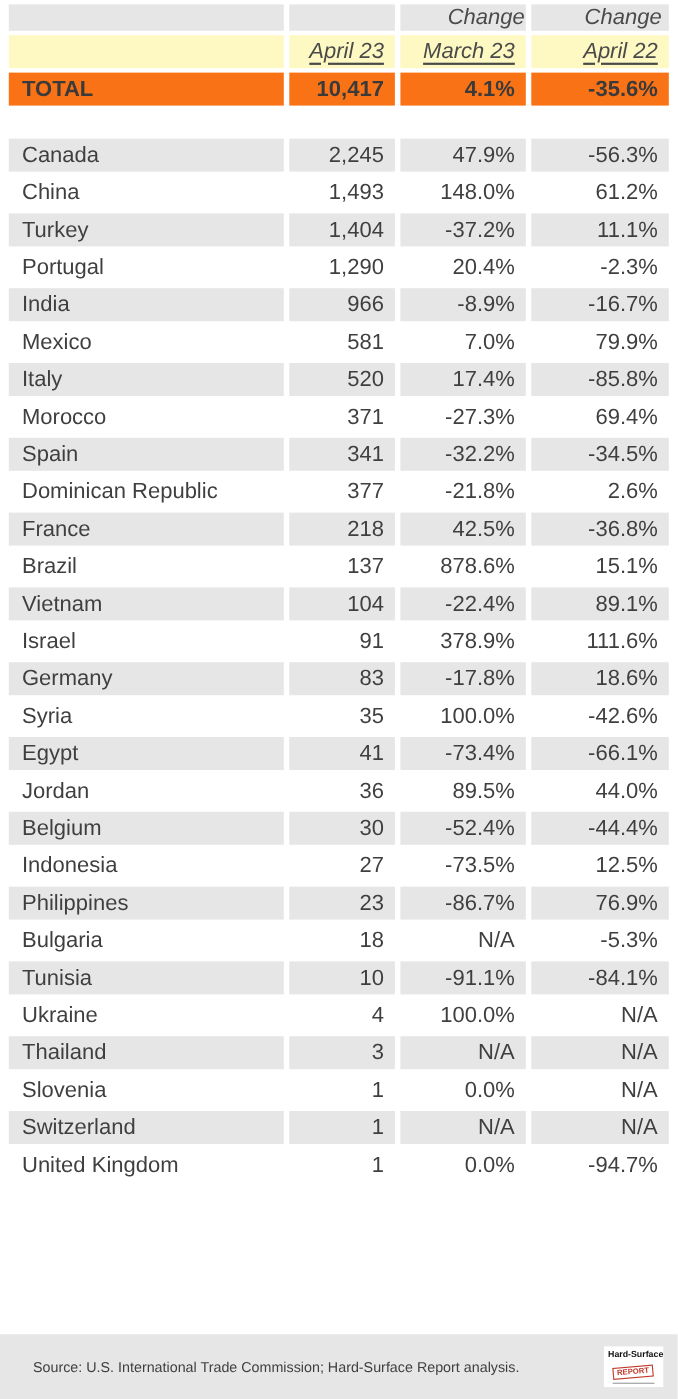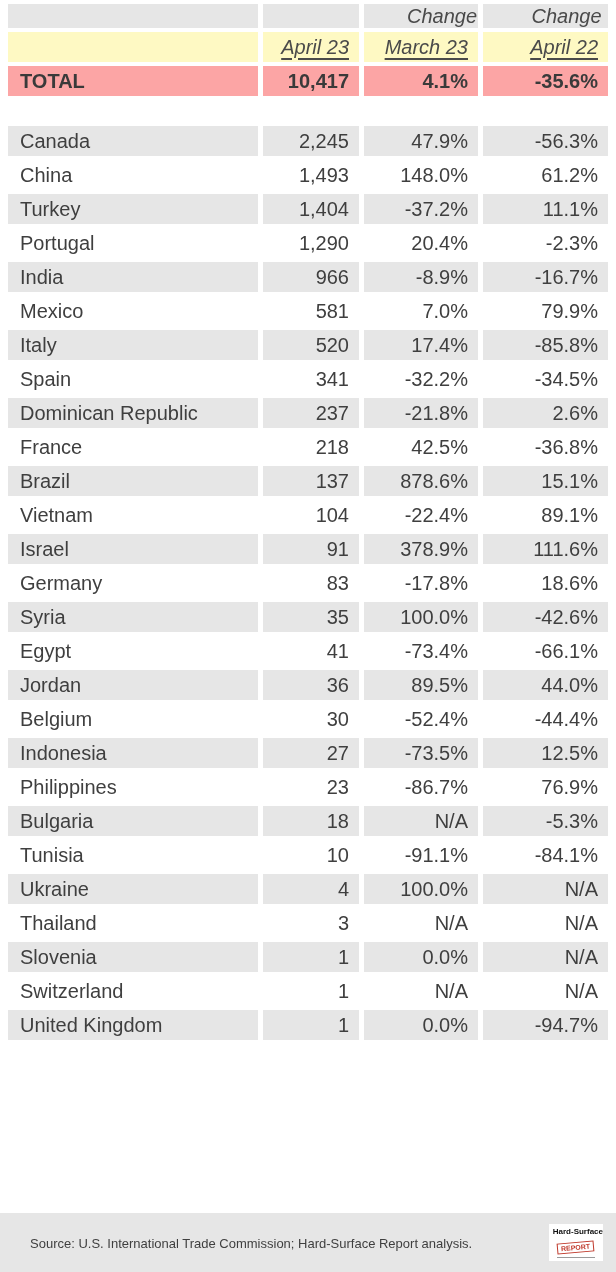--- a/index.html
+++ b/index.html
@@ -16,21 +16,21 @@
     vertical-align:middle; white-space:nowrap; overflow:hidden;
   }
   td.c { text-align:left;  padding-left:12px; }
   td.n { text-align:right; padding-right:10px; }
   tr.hdr-change td { background:#e6e6e6; font-style:italic; color:#4a4a4a; height:24px;padding-left:42px; }
   tr.hdr-change td.ch { text-align:center; padding-right:0; }
   tr.hdr-period td { background:#fef9c3; font-style:italic; color:#4a4a4a; }
   tr.hdr-period td.u span {
     text-decoration:underline; text-underline-offset:4px; text-decoration-thickness:2px;
   }
-  tr.total-row td { background:#fca5a5; font-weight:bold; color:#3a3a3a; }
+  tr.total-row td { background:#f97316; font-weight:bold; color:#3a3a3a; }
   tr.spacer-row td { height:22px; background:#ffffff; }
   tbody.data tr:nth-child(odd) td { background:#e6e6e6; }
   tbody.data tr:nth-child(even) td { background:#ffffff; }
 
   .footer {
     position:absolute; left:0; bottom:0; width:616px; height:59px; background:#e6e6e6;
   }
   .source-note {
     position:absolute; left:30px; top:50%; transform:translateY(-50%);
     font-size:13px; color:#3f3f3f;
@@ -122,28 +122,34 @@
       <td class="n">7.0%</td>
       <td class="n">79.9%</td>
     </tr>
     <tr>
       <td class="c">Italy</td>
       <td class="n">520</td>
       <td class="n">17.4%</td>
       <td class="n">-85.8%</td>
     </tr>
     <tr>
+      <td class="c">Morocco</td>
+      <td class="n">371</td>
+      <td class="n">-27.3%</td>
+      <td class="n">69.4%</td>
+    </tr>
+    <tr>
       <td class="c">Spain</td>
       <td class="n">341</td>
       <td class="n">-32.2%</td>
       <td class="n">-34.5%</td>
     </tr>
     <tr>
       <td class="c">Dominican Republic</td>
-      <td class="n">237</td>
+      <td class="n">377</td>
       <td class="n">-21.8%</td>
       <td class="n">2.6%</td>
     </tr>
     <tr>
       <td class="c">France</td>
       <td class="n">218</td>
       <td class="n">42.5%</td>
       <td class="n">-36.8%</td>
     </tr>
     <tr>

